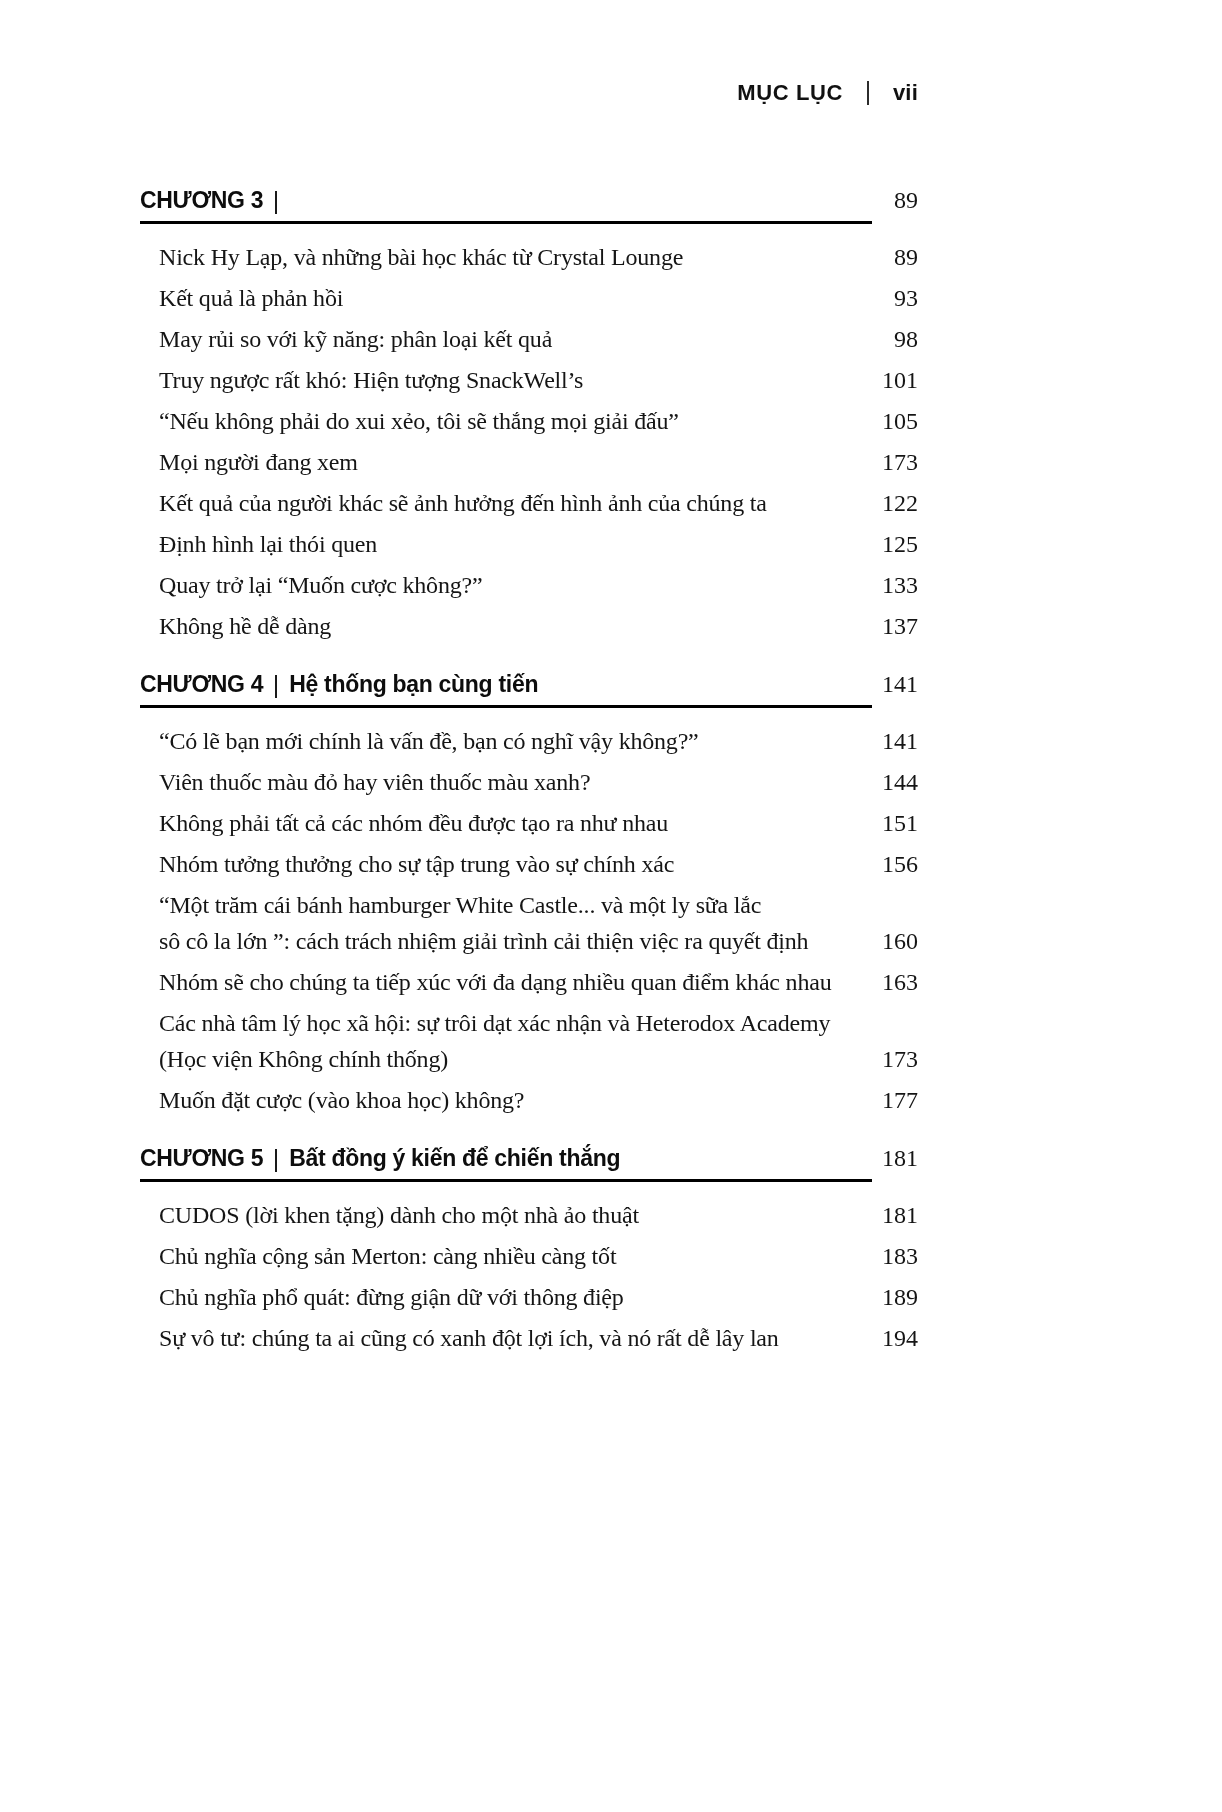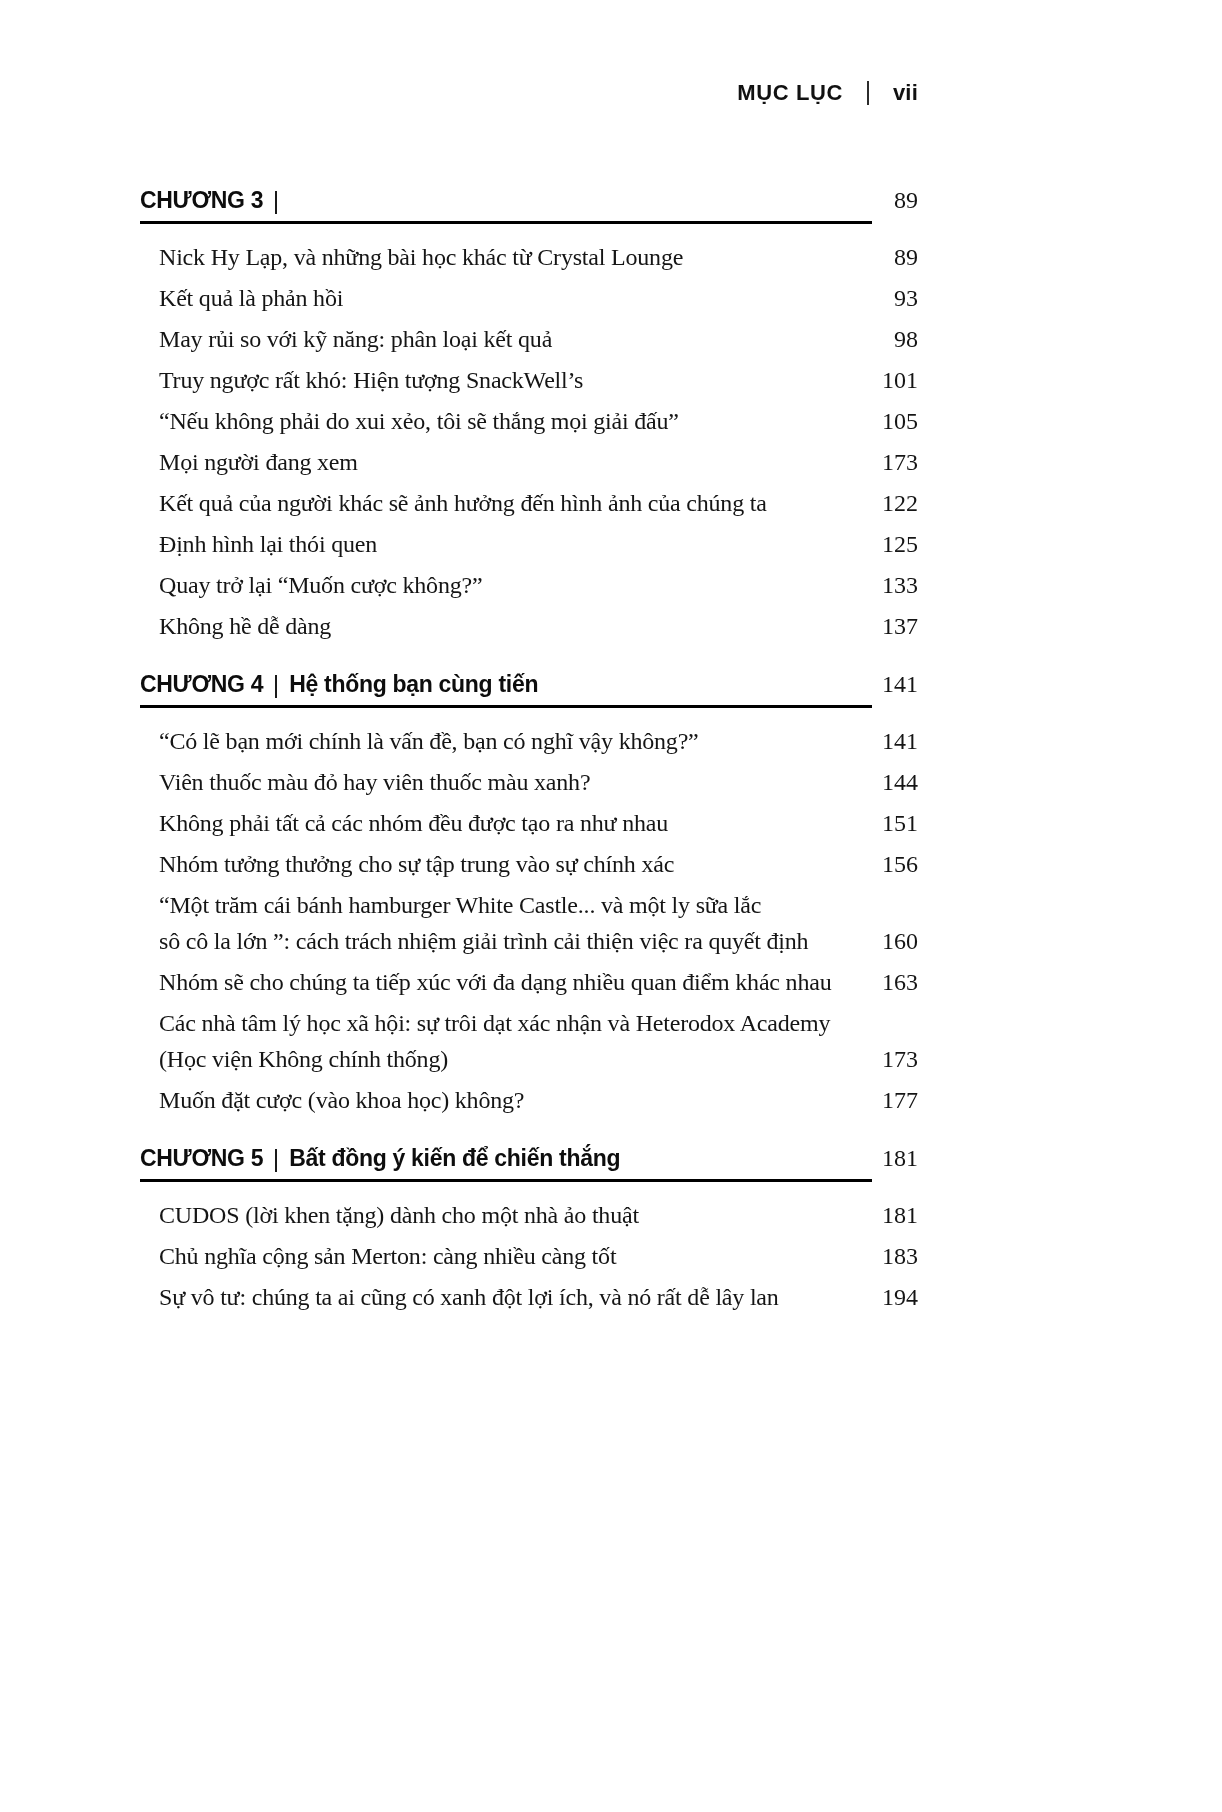--- a/index.html
+++ b/index.html
@@ -227,20 +227,24 @@
     <div class="entry">
       <span class="entry-title">CUDOS (lời khen tặng) dành cho một nhà ảo thuật</span>
       <span class="entry-page">181</span>
     </div>
 
     <div class="entry">
       <span class="entry-title">Chủ nghĩa cộng sản Merton: càng nhiều càng tốt</span>
       <span class="entry-page">183</span>
     </div>
 
+    <div class="entry">
+      <span class="entry-title">Chủ nghĩa phổ quát: đừng giận dữ với thông điệp</span>
+      <span class="entry-page">189</span>
+    </div>
 
     <div class="entry">
       <span class="entry-title">Sự vô tư: chúng ta ai cũng có xanh đột lợi ích, và nó rất dễ lây lan</span>
       <span class="entry-page">194</span>
     </div>
   </div>
     </section>
   </main>
 
 </div>

